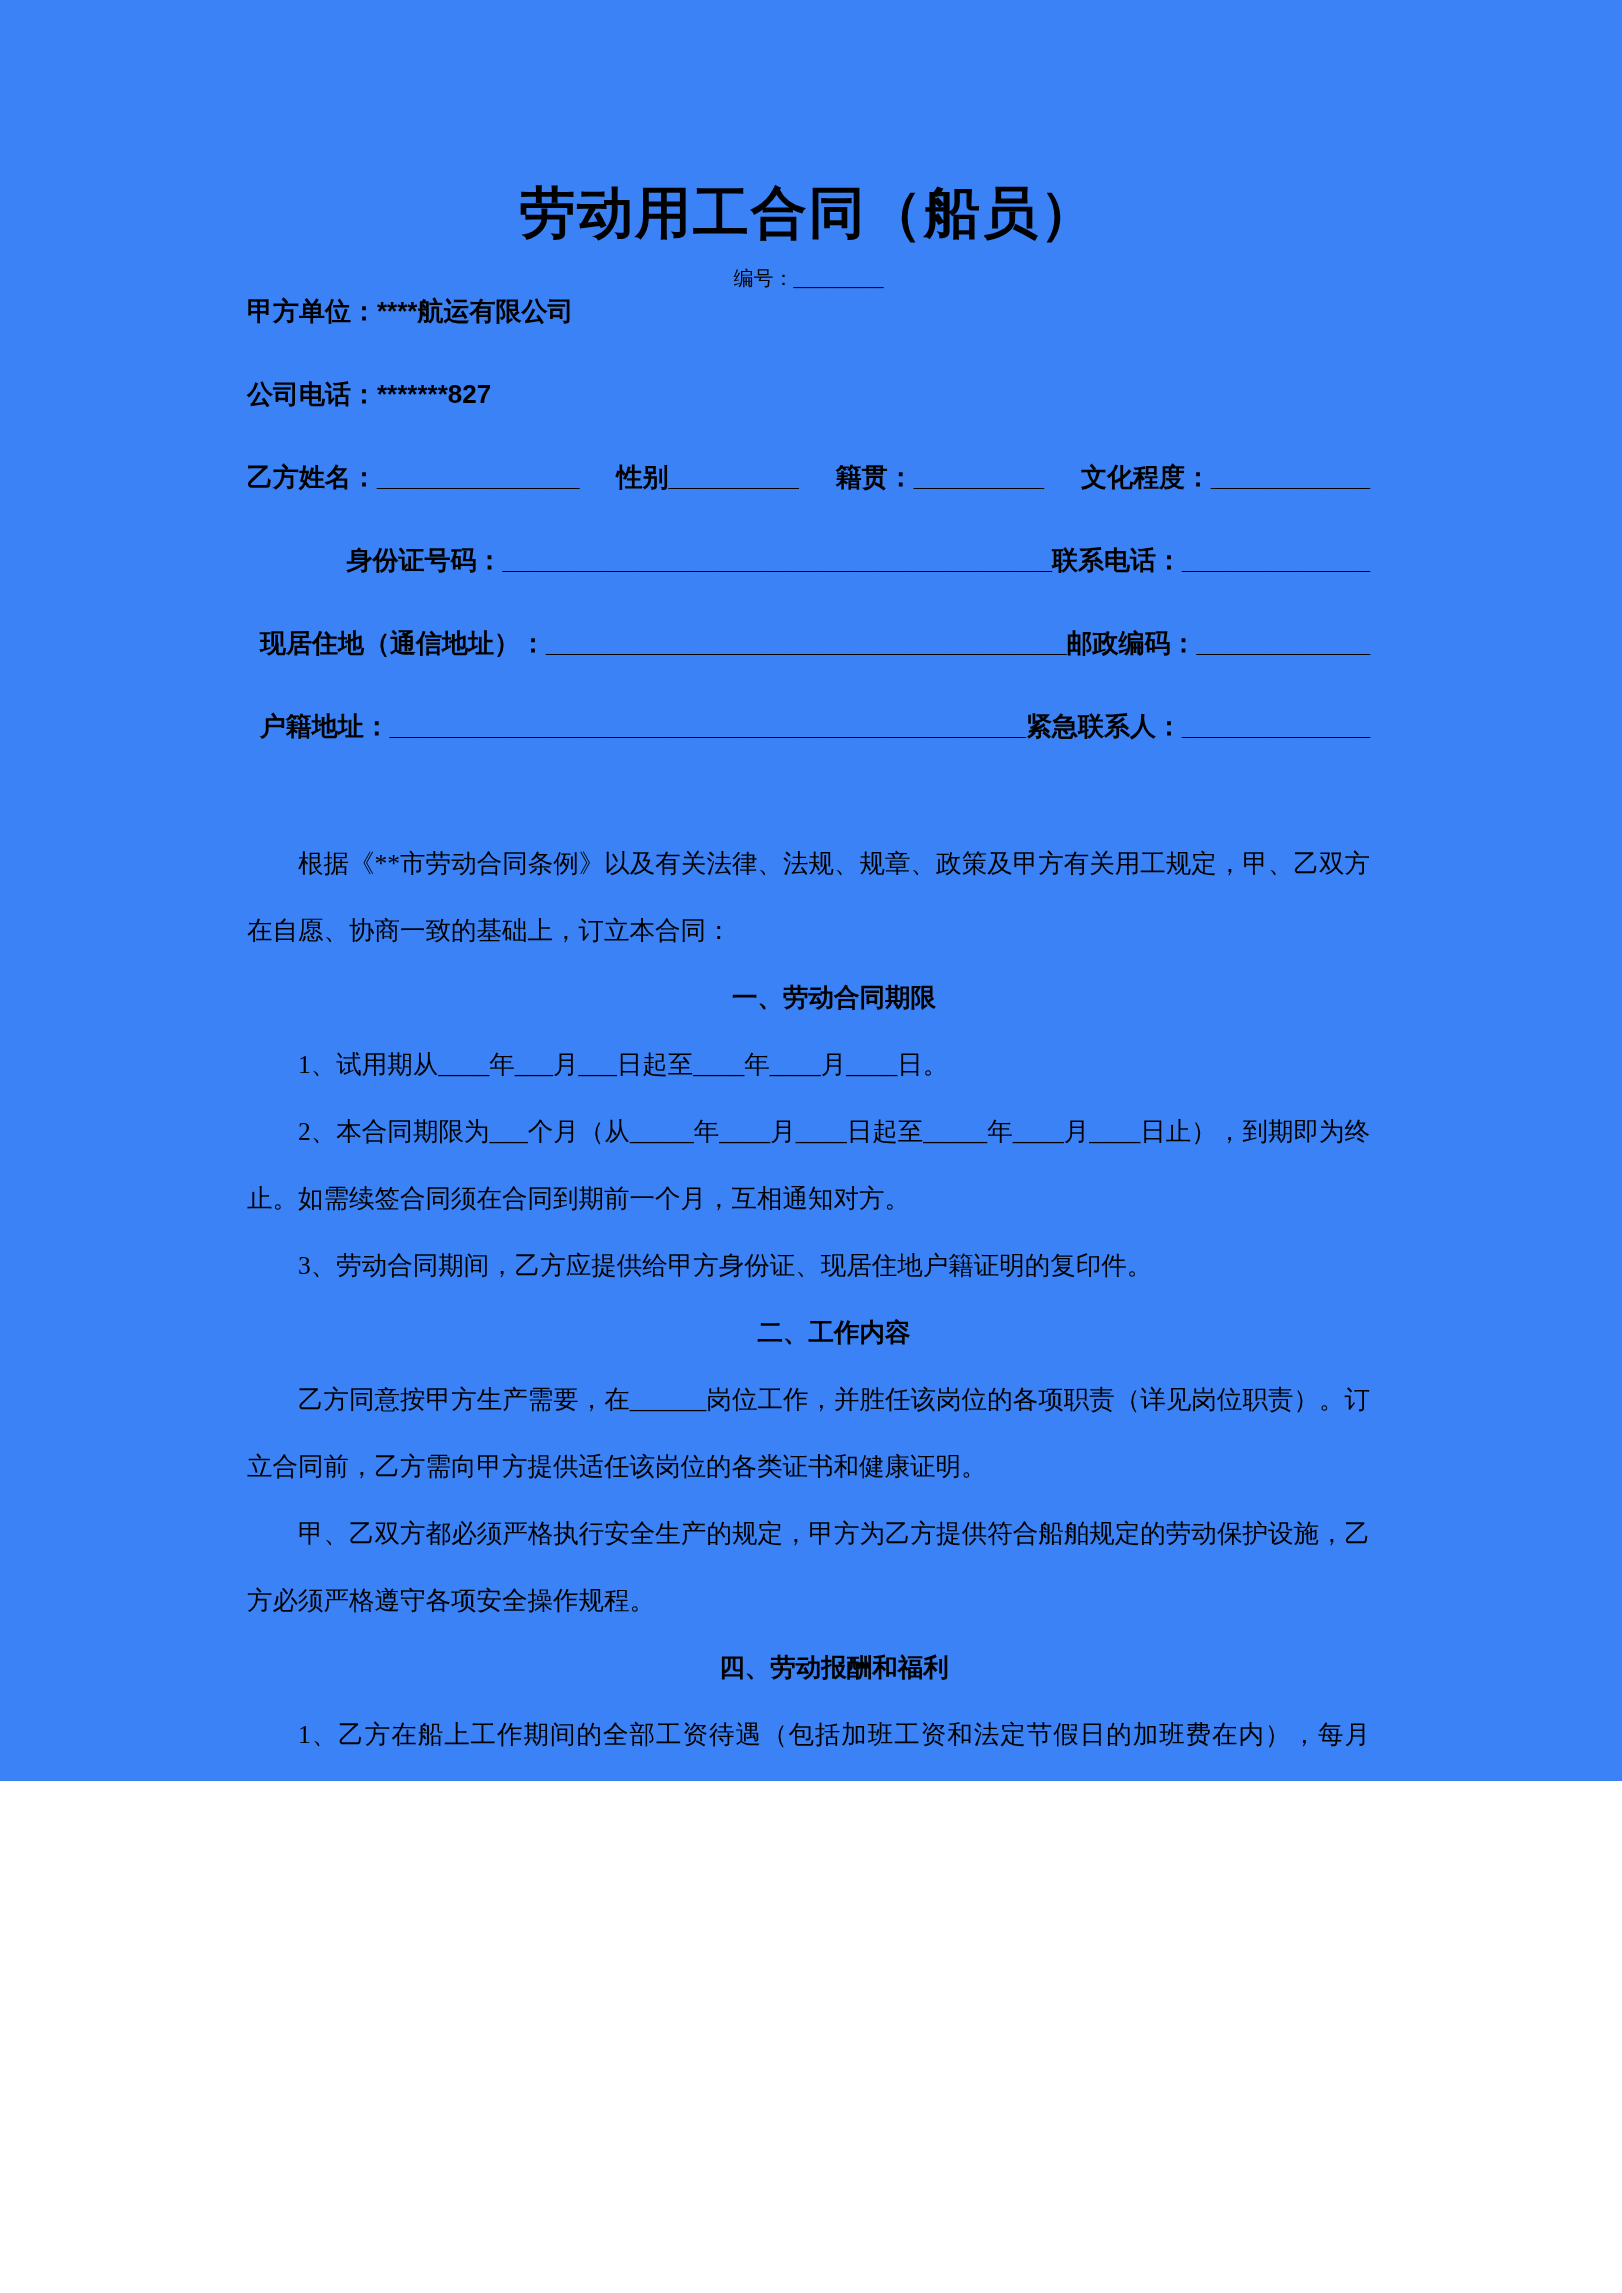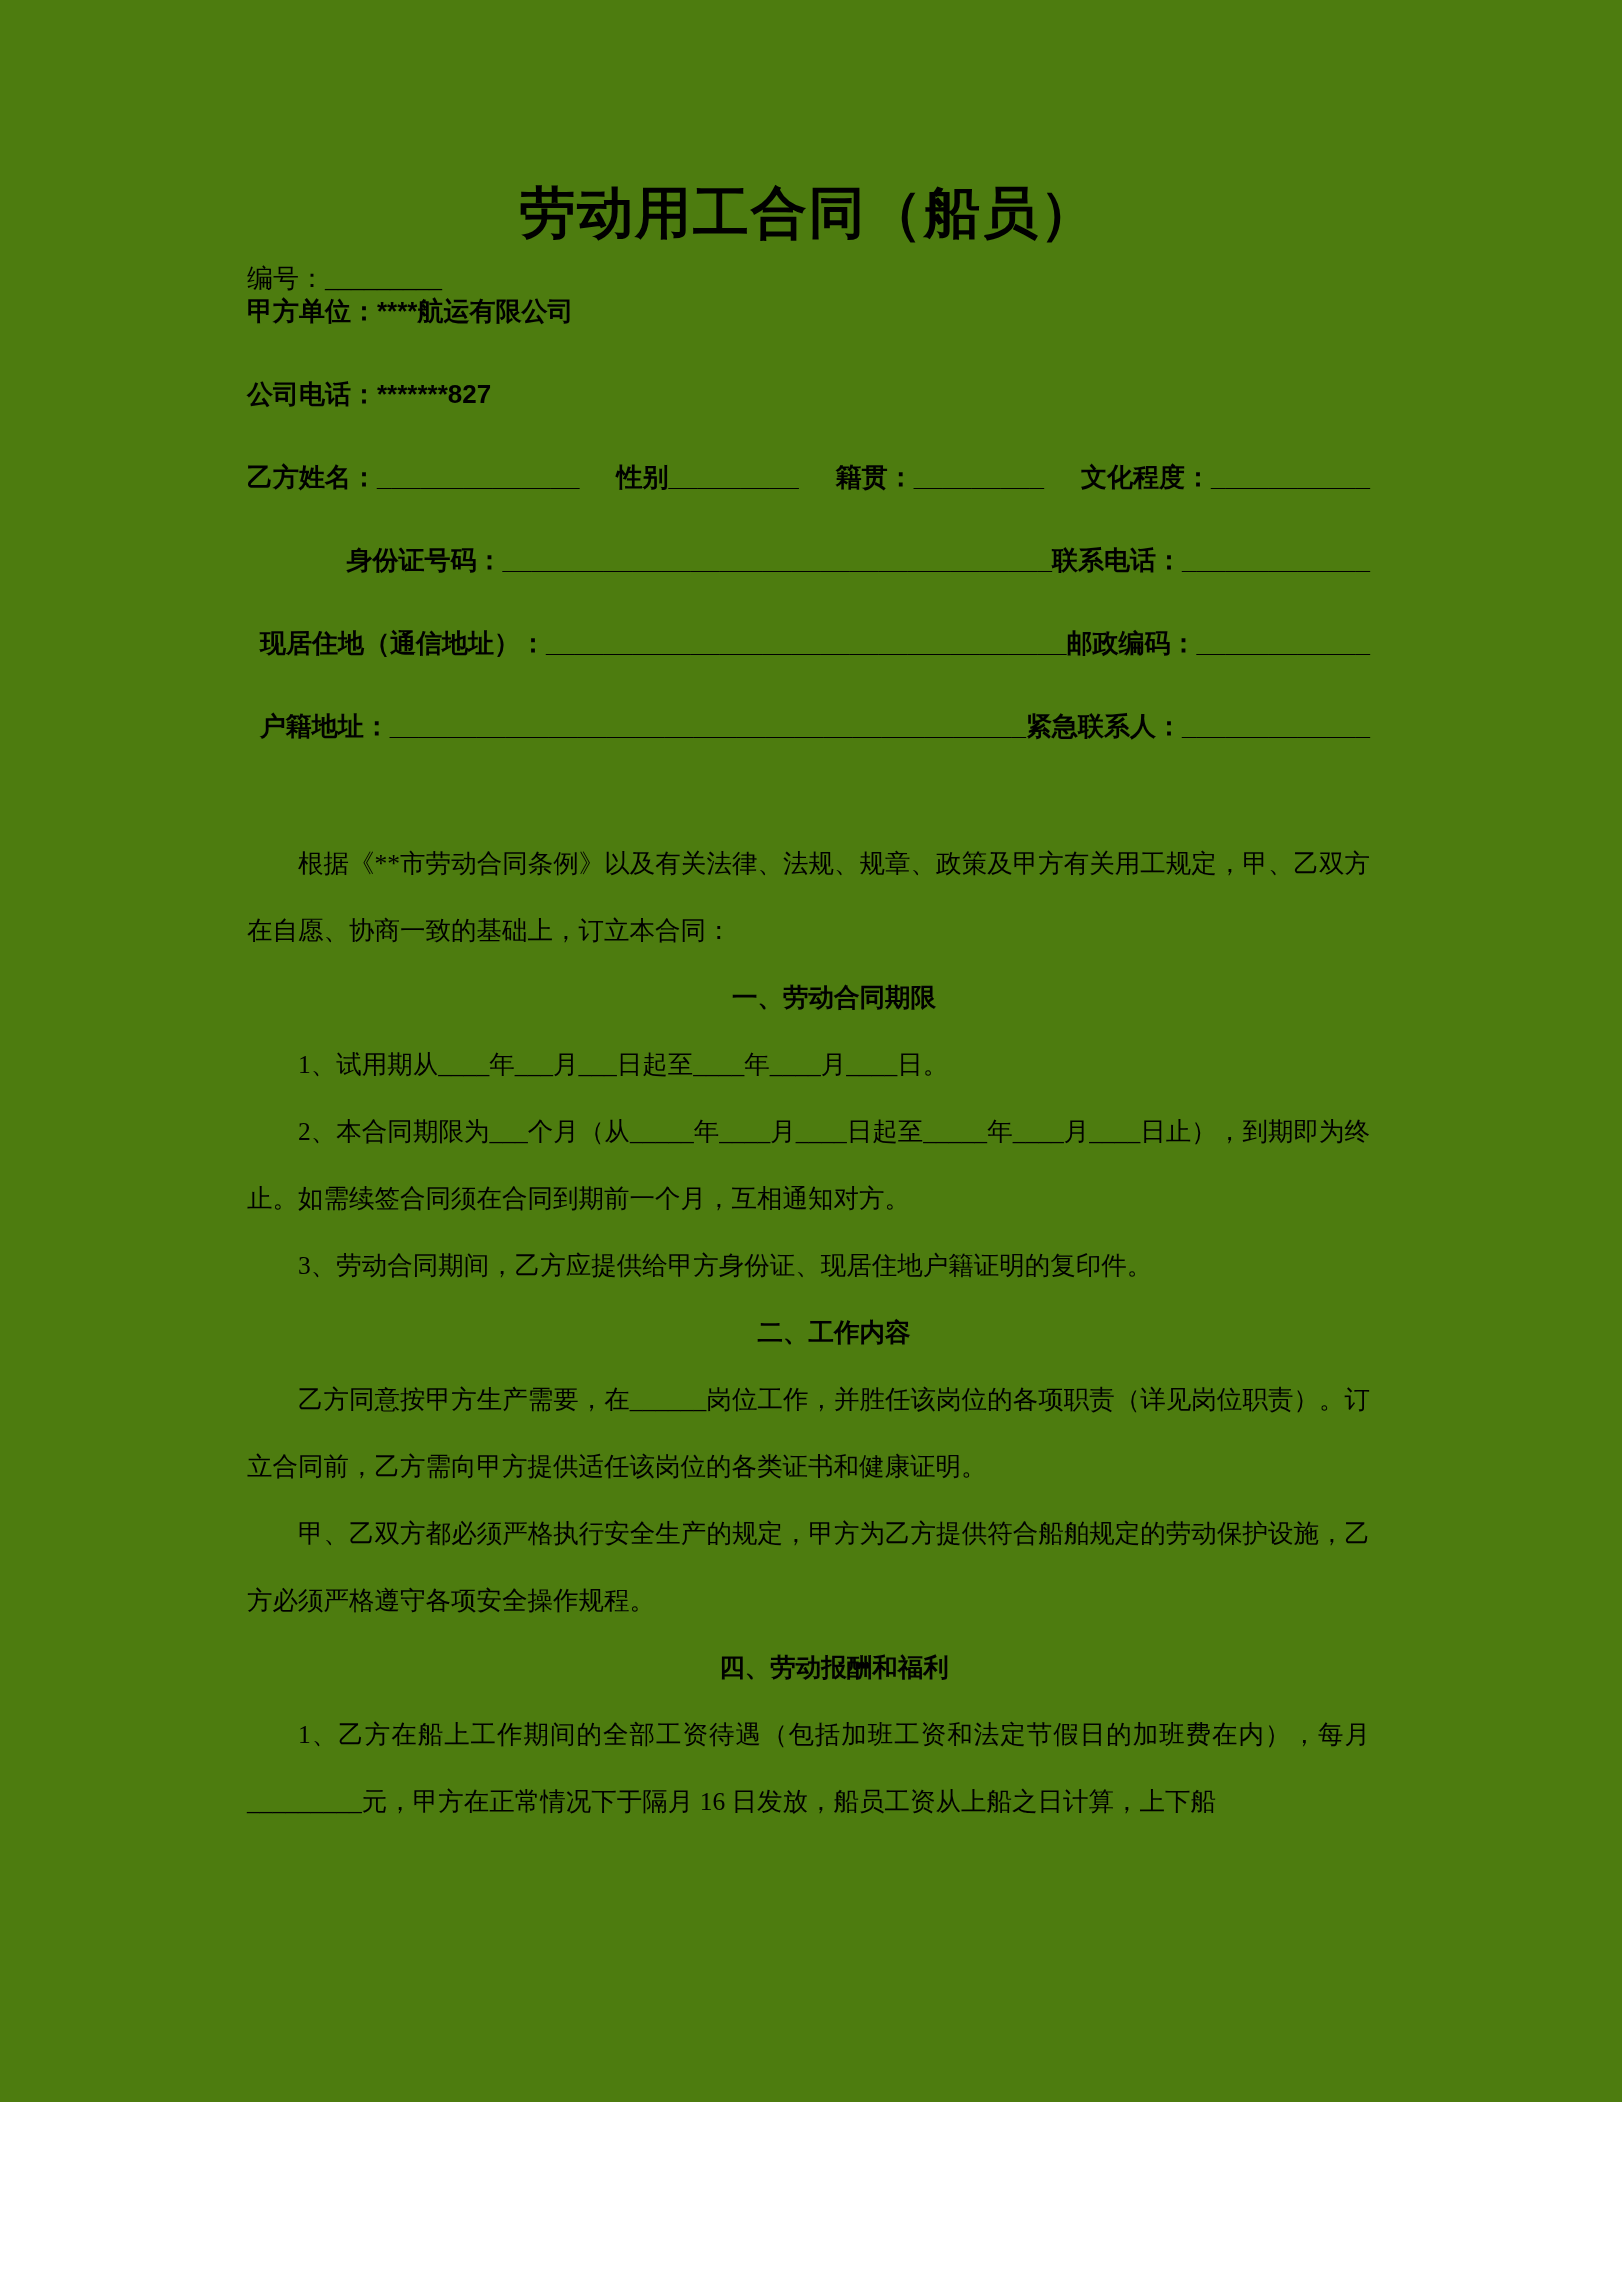--- a/index.html
+++ b/index.html
@@ -3,41 +3,41 @@
 <meta charset="utf-8">
 <style>
   html, body {
     margin: 0;
     padding: 0;
     background: #ffffff;
   }
   .page {
     position: relative;
     width: 1623px;
-    height: 2102px;
-    background: #4d7c0f;
+    height: 1781px;
+    background: #3b82f6;
     box-sizing: border-box;
     padding: 178px 253px 0 247px;
     overflow: hidden;
     color: #000000;
   }
   .title {
     font-family: "Liberation Sans", sans-serif;
     font-size: 56px;
     line-height: 69px;
     font-weight: bold;
     text-align: center;
     letter-spacing: 1.8px;
   }
   .number-line {
     margin-top: 14.5px;
     font-family: "Liberation Serif", serif;
-    font-size: 26px;
+    font-size: 20px;
     line-height: 33px;
-    text-align: left;
+    text-align: center;
   }
   .header-block {
   }
   .hline {
     font-family: "Liberation Sans", sans-serif;
     font-size: 26px;
     font-weight: bold;
     line-height: 33px;
     margin-bottom: 50px;
     white-space: nowrap;

